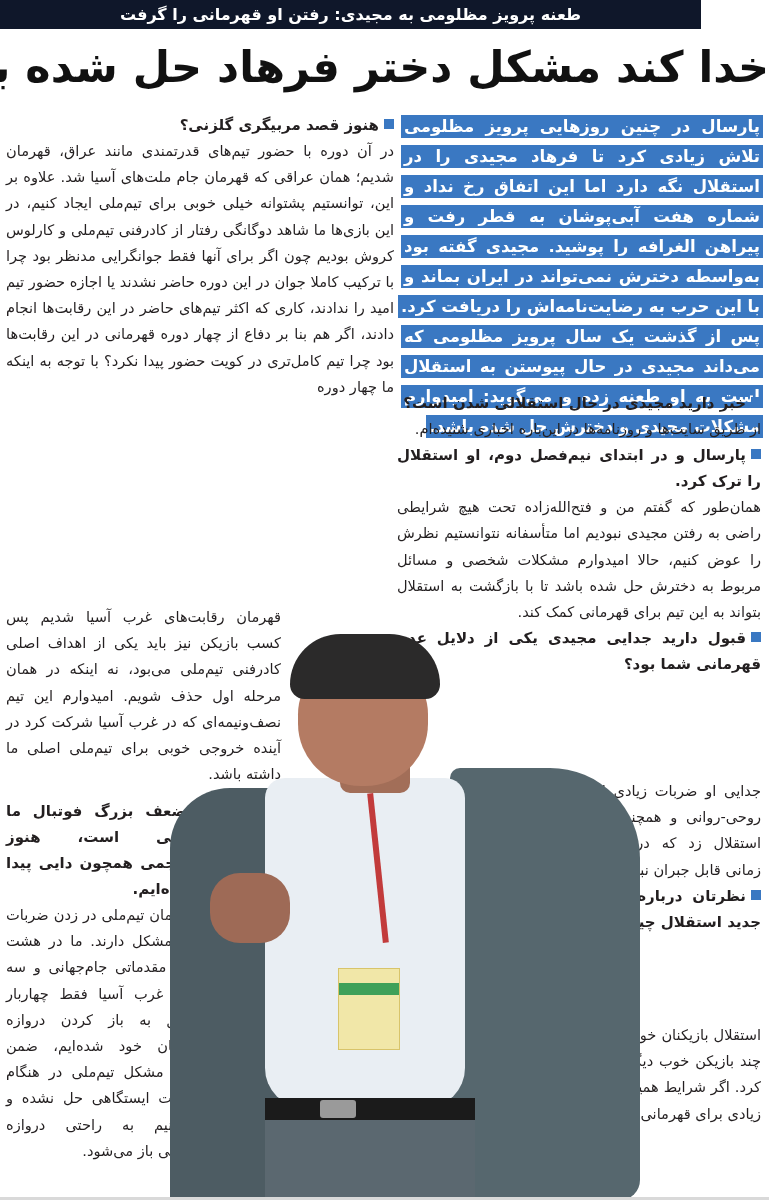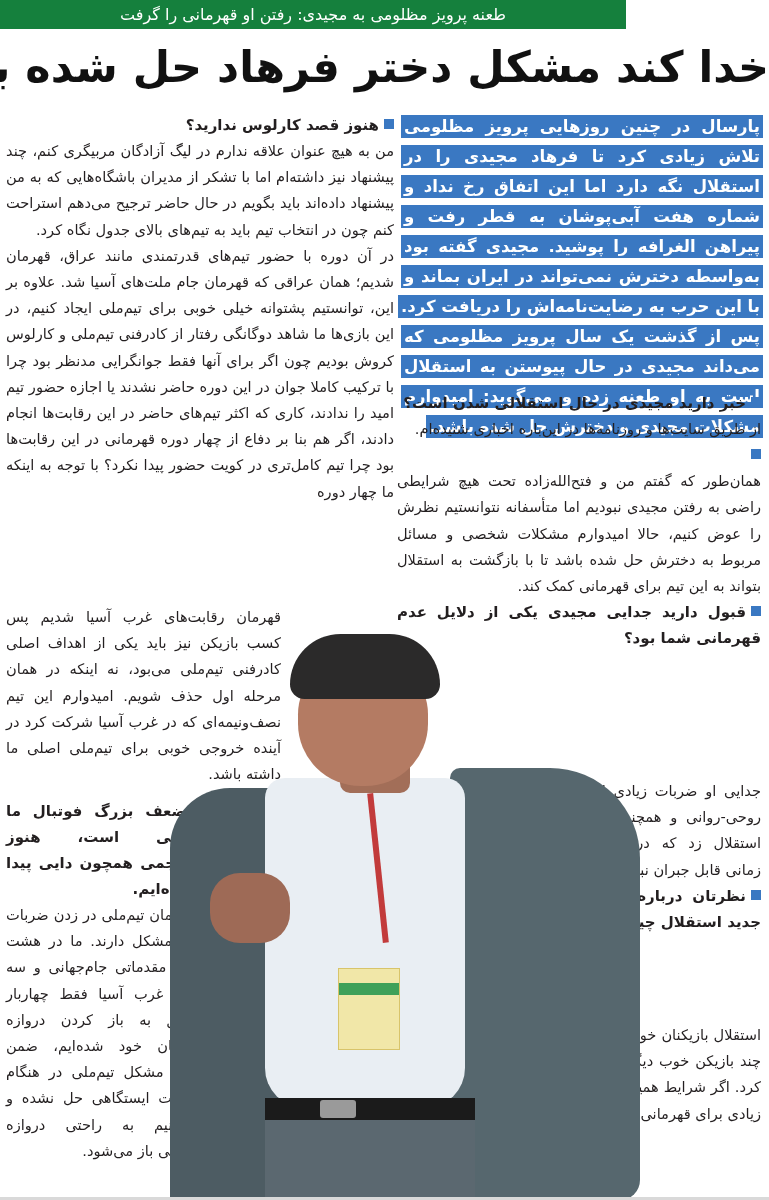--- a/index.html
+++ b/index.html
@@ -1,22 +1,22 @@
 <!DOCTYPE html>
 <html><head>
 <meta charset="utf-8">
 <style>
   * { box-sizing: border-box; margin: 0; padding: 0; }
   html, body { width: 769px; height: 1200px; background: #ffffff; overflow: hidden; }
   body { position: relative; font-family: "DejaVu Sans", sans-serif; color: #231f20; direction: rtl; }
 
   .kicker {
-    position: absolute; left: 0; top: 0; width: 626px; height: 29px;
-    background: #15803d; color: #ffffff; text-align: center;
-    font-size: 16px; font-weight: normal; line-height: 29px;
+    position: absolute; left: 0; top: 0; width: 701px; height: 29px;
+    background: #0f172a; color: #ffffff; text-align: center;
+    font-size: 16px; font-weight: bold; line-height: 29px;
   }
   .headline {
     position: absolute; left: 0; top: 30px; width: 769px; height: 74px;
     text-align: center; font-size: 43px; font-weight: bold; color: #111111;
     line-height: 74px; letter-spacing: -1px; white-space: nowrap;
   }
 
   
   .lead {
     position: absolute; right: 6px; top: 112px; width: 362px;
@@ -64,38 +64,37 @@
 <body>
 
 <div class="kicker">طعنه پرویز مظلومی به مجیدی: رفتن او قهرمانی را گرفت</div>
 <h1 class="headline">خدا کند مشکل دختر فرهاد حل شده باشد</h1>
 
 <div class="lead">
   <span>پارسال در چنین روزهایی پرویز مظلومی تلاش زیادی کرد تا فرهاد مجیدی را در استقلال نگه دارد اما این اتفاق رخ نداد و شماره هفت آبی‌پوشان به قطر رفت و پیراهن الغرافه را پوشید. مجیدی گفته بود به‌واسطه دخترش نمی‌تواند در ایران بماند و با این حرب به رضایت‌نامه‌اش را دریافت کرد. پس از گذشت یک سال پرویز مظلومی که می‌داند مجیدی در حال پیوستن به استقلال است به او طعنه زده و می‌گوید: امیدوارم مشکلات مجیدی و دخترش حل شده باشد.</span>
 </div>
 
 <div class="col col-left-top">
-  <p class="q"><span class="sq"></span><span>هنوز قصد کارلوس ندارید؟</span></p>
-  <p>من به هیچ عنوان علاقه ندارم در لیگ آزادگان مربیگری کنم، چند پیشنهاد نیز داشته‌ام اما با تشکر از مدیران باشگاه‌هایی که به من پیشنهاد داده‌اند باید بگویم در حال حاضر ترجیح می‌دهم استراحت کنم چون در انتخاب تیم باید به تیم‌های بالای جدول نگاه کرد.</p>
+  <p class="q"><span class="sq"></span><span>هنوز قصد مربیگری گلزنی؟</span></p>
   <p>در آن دوره با حضور تیم‌های قدرتمندی مانند عراق، قهرمان شدیم؛ همان عراقی که قهرمان جام ملت‌های آسیا شد. علاوه بر این، توانستیم پشتوانه خیلی خوبی برای تیم‌ملی ایجاد کنیم، در این بازی‌ها ما شاهد دوگانگی رفتار از کادرفنی تیم‌ملی و کارلوس کروش بودیم چون اگر برای آنها فقط جوانگرایی مدنظر بود چرا با ترکیب کاملا جوان در این دوره حاضر نشدند یا اجازه حضور تیم امید را ندادند، کاری که اکثر تیم‌های حاضر در این رقابت‌ها انجام دادند، اگر هم بنا بر دفاع از چهار دوره قهرمانی در این رقابت‌ها بود چرا تیم کامل‌تری در کویت حضور پیدا نکرد؟ با توجه به اینکه ما چهار دوره</p>
 </div>
 
 <div class="col col-left-narrow">
   <p>قهرمان رقابت‌های غرب آسیا شدیم پس کسب بازیکن نیز باید یکی از اهداف اصلی کادرفنی تیم‌ملی می‌بود، نه اینکه در همان مرحله اول حذف شویم. امیدوارم این تیم نصف‌ونیمه‌ای که در غرب آسیا شرکت کرد در آینده خروجی خوبی برای تیم‌ملی اصلی ما داشته باشد.</p>
 </div>
 
 <div class="col col-left-bottom">
   <p class="q"><span class="sq"></span><span>ضعف بزرگ فوتبال ما گلزنی است، هنوز مهاجمی همچون دایی پیدا نکرده‌ایم.</span></p>
   <p>مهاجمان تیم‌ملی در زدن ضربات آخر مشکل دارند. ما در هشت بازی مقدماتی جام‌جهانی و سه بازی غرب آسیا فقط چهاربار موفق به باز کردن دروازه حریفان خود شده‌ایم، ضمن اینکه مشکل تیم‌ملی در هنگام ضربات ایستگاهی حل نشده و می‌بینیم به راحتی دروازه تیم‌ملی باز می‌شود.</p>
 </div>
 
 <div class="col col-right-mid">
   <p class="q"><span class="sq"></span><span>خبر دارید مجیدی در حال استقلالی شدن است؟</span></p>
   <p>از طریق سایت‌ها و روزنامه‌ها در این‌باره اخباری شنیده‌ام.</p>
-  <p class="q"><span class="sq"></span></p>
+  <p class="q"><span class="sq"></span><span>پارسال و در ابتدای نیم‌فصل دوم، او استقلال را ترک کرد.</span></p>
   <p>همان‌طور که گفتم من و فتح‌الله‌زاده تحت هیچ شرایطی راضی به رفتن مجیدی نبودیم اما متأسفانه نتوانستیم نظرش را عوض کنیم، حالا امیدوارم مشکلات شخصی و مسائل مربوط به دخترش حل شده باشد تا با بازگشت به استقلال بتواند به این تیم برای قهرمانی کمک کند.</p>
   <p class="q"><span class="sq"></span><span>قبول دارید جدایی مجیدی یکی از دلایل عدم قهرمانی شما بود؟</span></p>
 </div>
 
 <div class="col col-right-narrow">
   <p>جدایی او ضربات زیادی از نظر روحی-روانی و همچنین فنی به استقلال زد که در آن مقطع زمانی قابل جبران نبود.</p>
   <p class="q"><span class="sq"></span><span>نظرتان درباره خریدهای جدید استقلال چیست؟</span></p>
 </div>
 
 <div class="col col-right-bottom">

